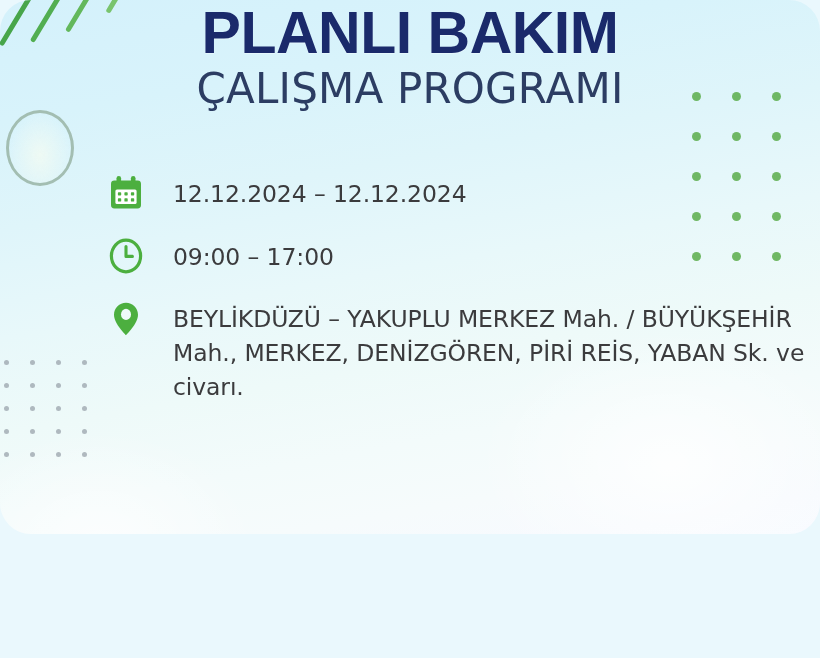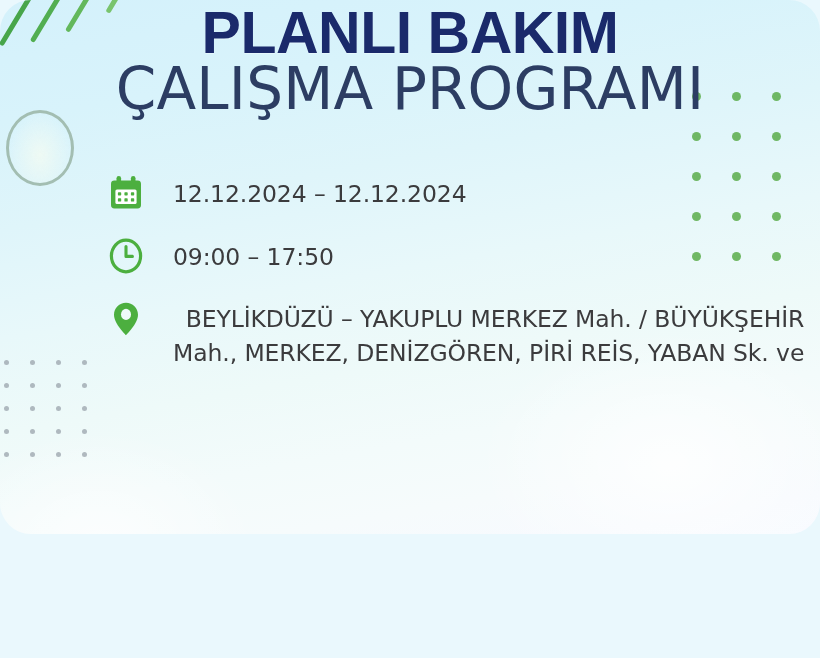--- a/index.html
+++ b/index.html
@@ -122,21 +122,21 @@
     line-height: 62px;
     font-weight: 700;
     letter-spacing: -0.5px;
     color: #1a2a6b;
     font-family: "Liberation Sans", "DejaVu Sans", sans-serif;
     text-shadow: 0 1px 0 rgba(255,255,255,.35);
     white-space: nowrap;
   }
   #subtitle {
     margin-top: 2px;
-    font-size: 58px;
+    font-size: 42px;
     line-height: 46px;
     font-weight: 400;
     letter-spacing: 0.2px;
     color: #2c3d63;
     font-family: "DejaVu Sans", "Liberation Sans", sans-serif;
     white-space: nowrap;
   }
 
   
   #info {
@@ -167,21 +167,20 @@
     font-family: "DejaVu Sans", "Liberation Sans", sans-serif;
     letter-spacing: -0.1px;
   }
   #row-location .txt {
     padding-top: 2px;
     max-width: 660px;
   }
   #row-location .txt .aline {
     display: block;
     white-space: nowrap;
-    text-align: right;
   }
 </style>
 </head>
 <body>
 
 <div id="poster">
 
   <div class="deco" id="bloom-a"></div>
   <div class="deco" id="bloom-b"></div>
 
@@ -260,32 +259,33 @@
       <span class="txt">12.12.2024 – 12.12.2024</span>
     </div>
 
     <div class="row" id="row-time">
       <span class="ico">
         <svg width="40" height="40" viewBox="0 0 40 40" aria-hidden="true">
           <ellipse cx="20" cy="20" rx="14.6" ry="15.8" fill="none" stroke="#4caf3f" stroke-width="3.2"></ellipse>
           <path d="M20 10.6 V20.4 H26.4" fill="none" stroke="#4caf3f" stroke-width="3.1" stroke-linecap="round" stroke-linejoin="round"></path>
         </svg>
       </span>
-      <span class="txt">09:00 – 17:50</span>
+      <span class="txt">09:00 – 17:00</span>
     </div>
 
 
     <div class="row" id="row-location">
       <span class="ico">
         <svg width="40" height="40" viewBox="0 0 40 40" aria-hidden="true">
           <path d="M20 3.8 c-6.6 0 -12 5.3 -12 11.9 0 8.9 12 20.5 12 20.5
                    s12 -11.6 12 -20.5 c0 -6.6 -5.4 -11.9 -12 -11.9 z" fill="#4caf3f"></path>
           <ellipse cx="20" cy="15.4" rx="5" ry="5.6" fill="#eefaf9"></ellipse>
         </svg>
       </span>
       <span class="txt">
         <span class="aline">BEYLİKDÜZÜ – YAKUPLU MERKEZ Mah. / BÜYÜKŞEHİR</span>
         <span class="aline">Mah., MERKEZ, DENİZGÖREN, PİRİ REİS, YABAN Sk. ve</span>
+        <span class="aline">civarı.</span>
       </span>
     </div>
 
   </div>
 </div>
 
 </body></html>

